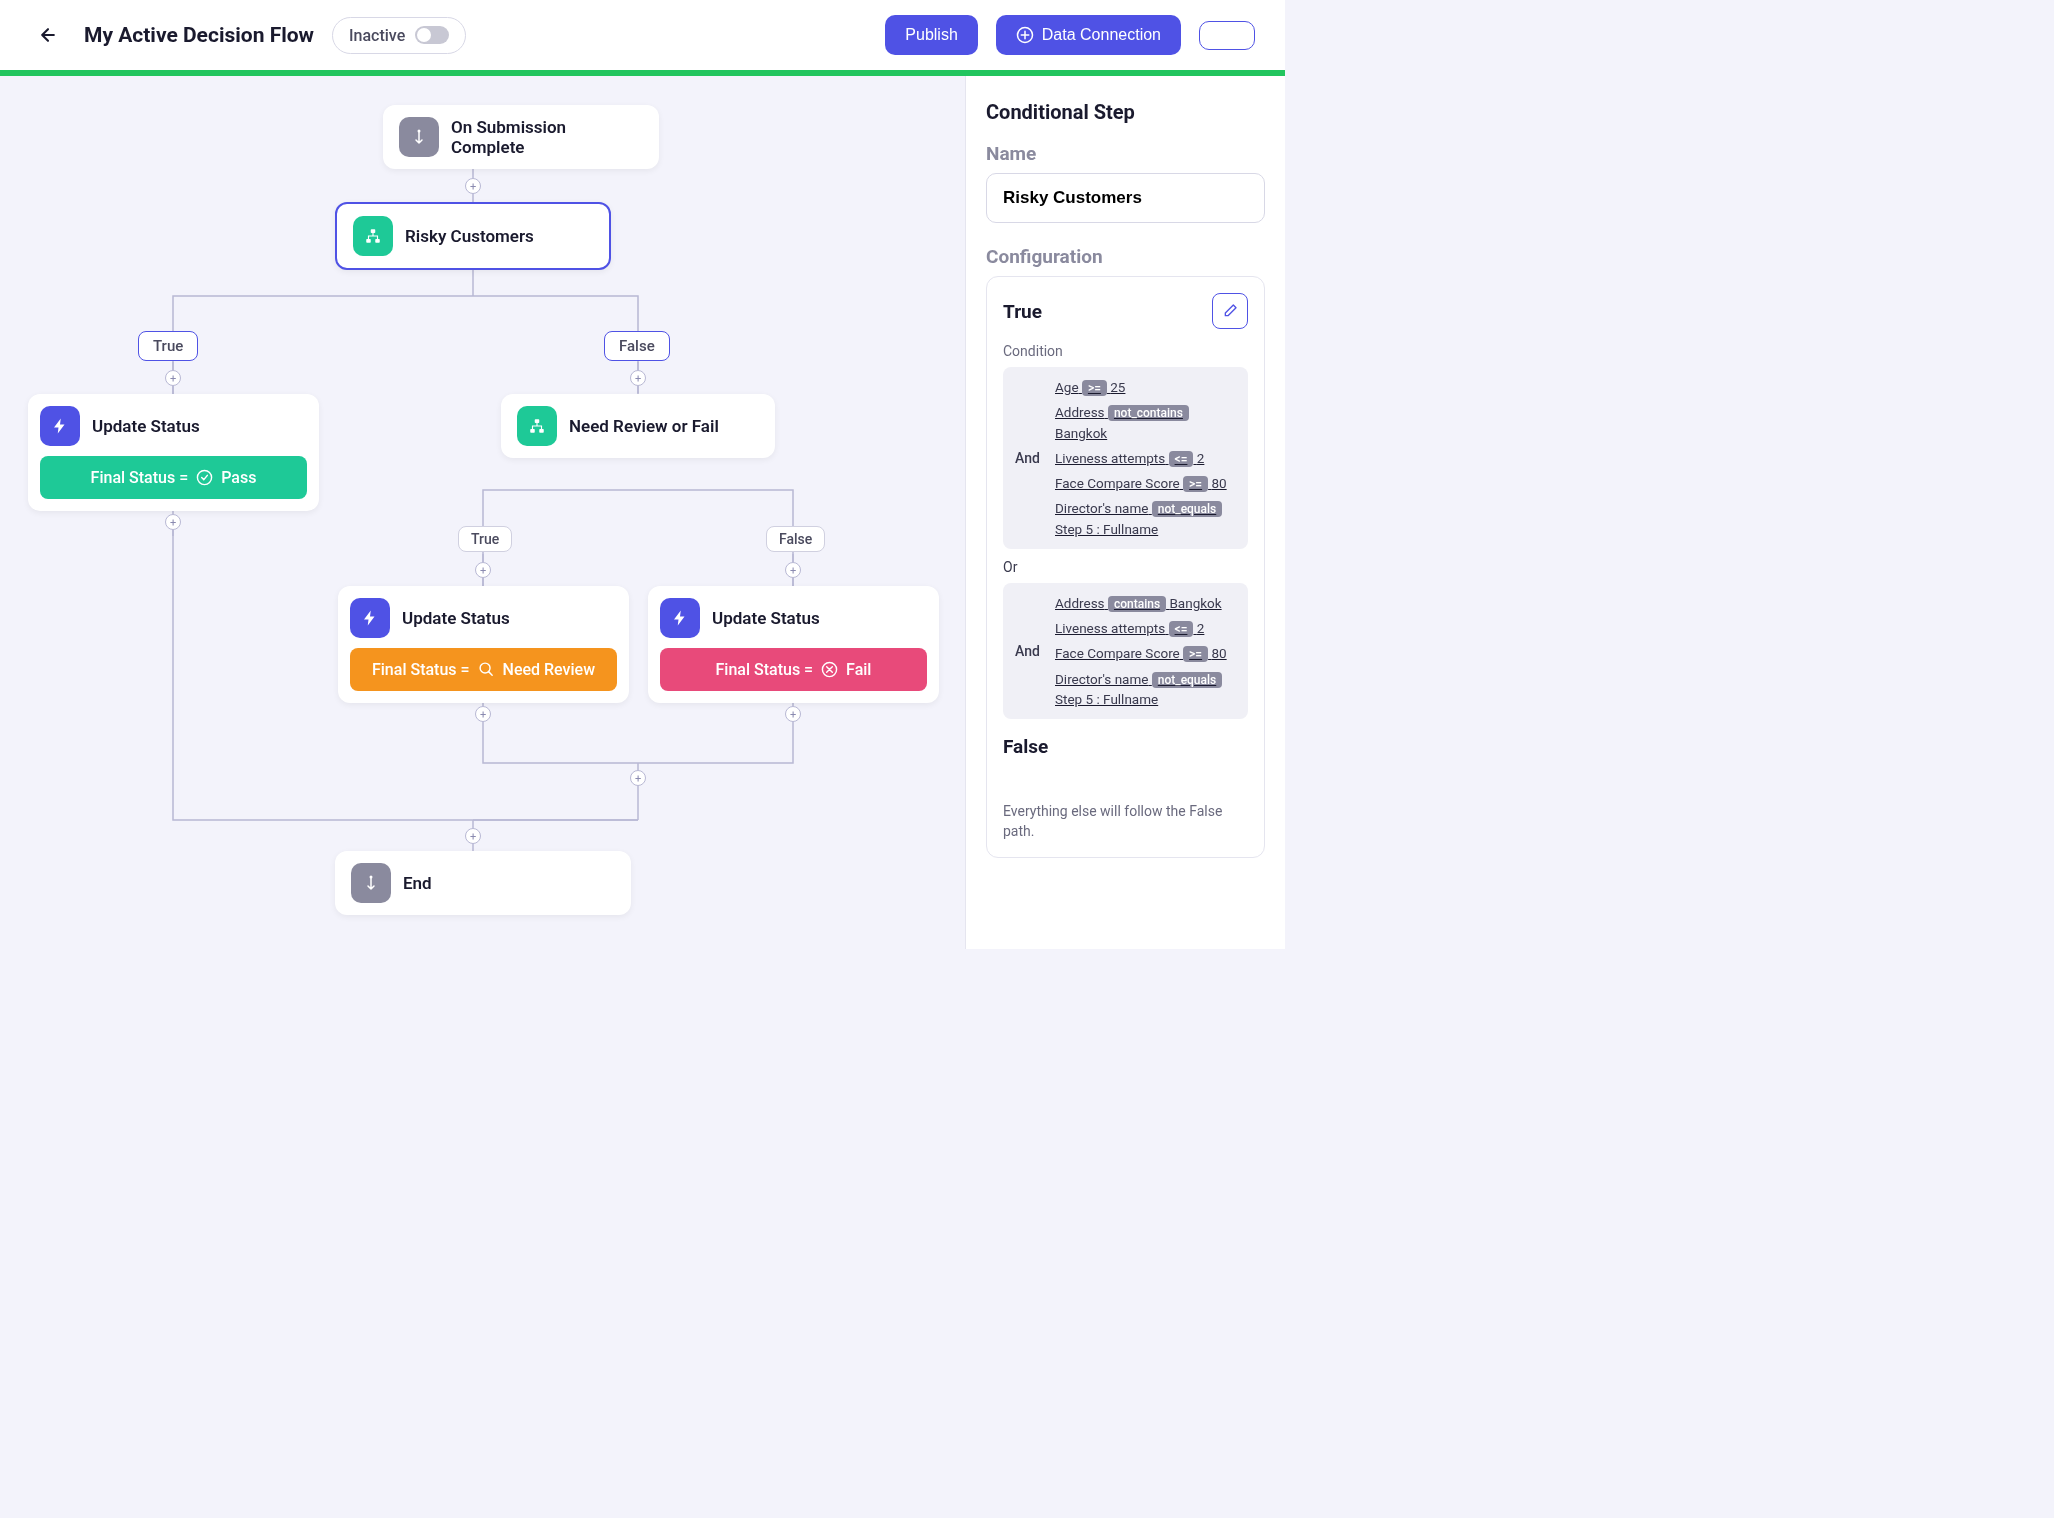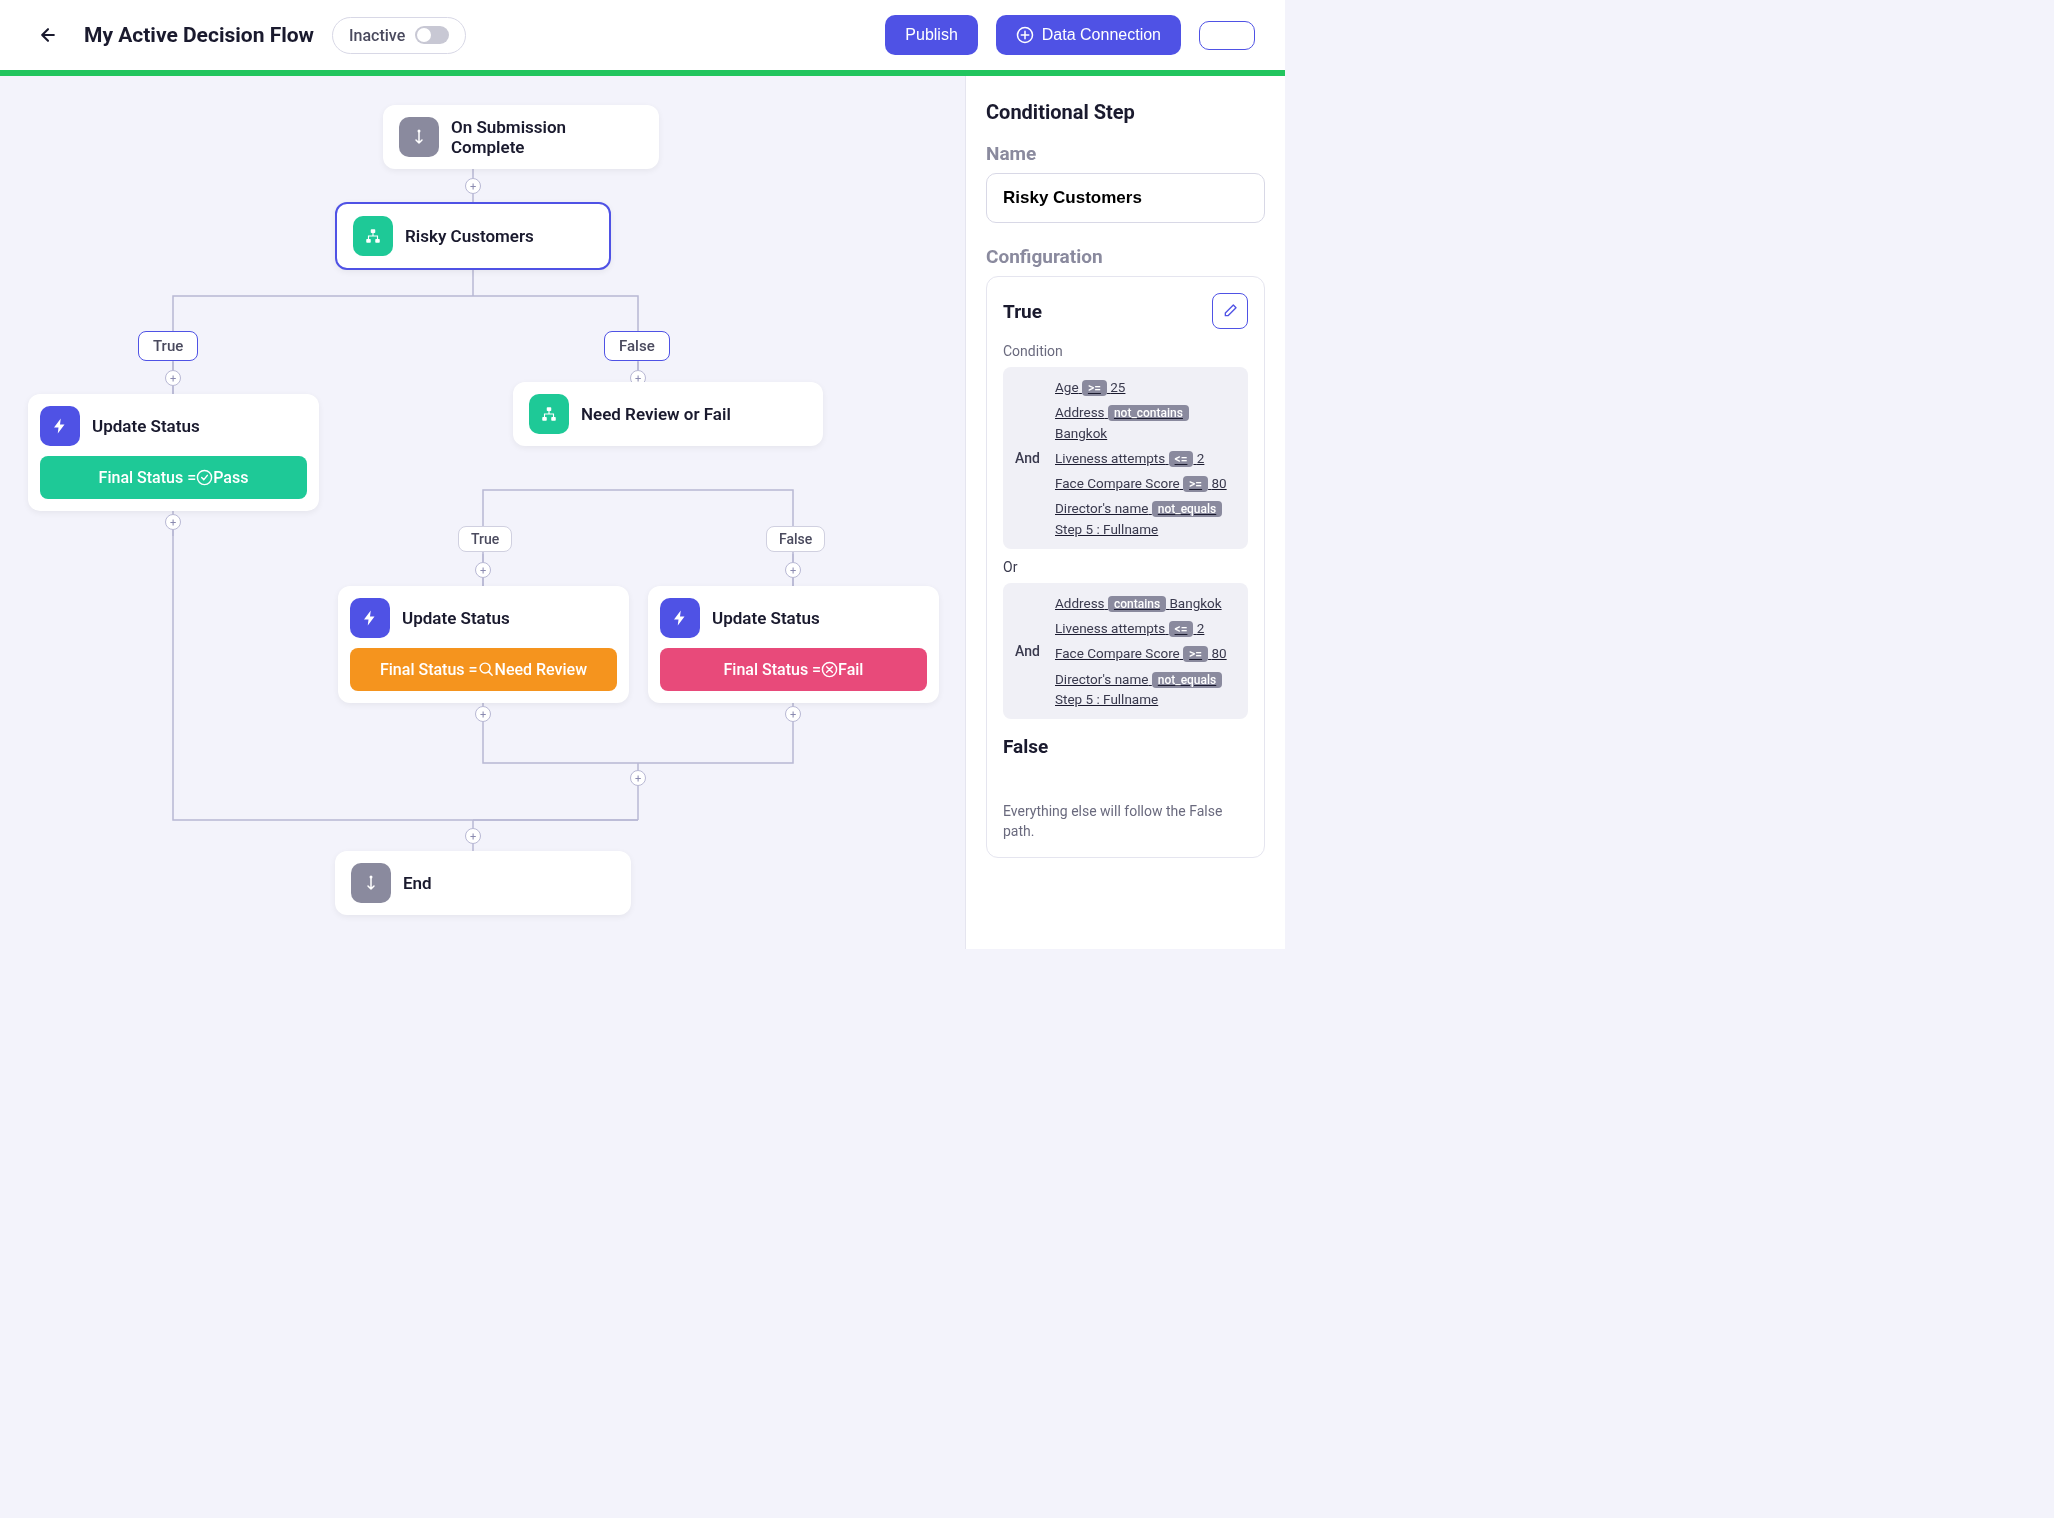--- a/index.html
+++ b/index.html
@@ -28,21 +28,21 @@
 .node { position: absolute; background: #fff; border-radius: 12px; box-shadow: 0 2px 6px rgba(0,0,0,0.06); padding: 12px 16px; display: flex; align-items: center; gap: 12px; }
 .node.selected { border: 2px solid #4f52e5; }
 .node-icon { width: 40px; height: 40px; border-radius: 10px; display: flex; align-items: center; justify-content: center; flex-shrink: 0; }
 .node-title { font-size: 17px; font-weight: 600; }
 .icon-gray { background: #8a8a9e; }
 .icon-teal { background: #1ec997; }
 .icon-blue { background: #4f52e5; }
 
 .status-card { position: absolute; background: #fff; border-radius: 12px; box-shadow: 0 2px 6px rgba(0,0,0,0.06); padding: 12px; }
 .status-card .node-row { display: flex; align-items: center; gap: 12px; margin-bottom: 10px; }
-.status-bar { border-radius: 8px; padding: 12px; text-align: center; color: #fff; font-size: 16px; font-weight: 500; display: flex; align-items: center; justify-content: center; gap: 0; }
+.status-bar { border-radius: 8px; padding: 12px; text-align: center; color: #fff; font-size: 16px; font-weight: 500; display: flex; align-items: center; justify-content: center; gap: 8px; }
 .status-pass { background: #1ec997; }
 .status-review { background: #f5941e; }
 .status-fail { background: #e84a7a; }
 
 .branch-label { position: absolute; background: #fff; border: 1.5px solid #4f52e5; border-radius: 8px; padding: 5px 14px; font-size: 15px; font-weight: 500; color: #4a4a5e; }
 .branch-label.small { border: 1px solid #d0d0e0; padding: 4px 12px; font-size: 14px; }
 
 .add-btn { position: absolute; width: 16px; height: 16px; border: 1.5px solid #b8b8d4; border-radius: 50%; background: #fff; display: flex; align-items: center; justify-content: center; font-size: 11px; color: #8a8ab0; cursor: pointer; }
 
 
@@ -160,21 +160,21 @@
         <span>Final Status = </span>
         <svg width="17" height="17" viewBox="0 0 24 24">
             <circle cx="12" cy="12" r="10" stroke="#fff" stroke-width="2" fill="none"></circle>
             <path d="M8 12l3 3 5-6" stroke="#fff" stroke-width="2" fill="none" stroke-linecap="round"></path>
           </svg>
         <span>Pass</span>
       </div>
     </div>
     <div class="add-btn" style="left:165px; top:438px;">+</div>
 
-    <div class="node" style="left:501px; top:306px; width:310px;margin-left:12px;">
+    <div class="node" style="left:501px; top:318px; width:274px;">
       <div class="node-icon icon-teal">
         <svg width="18" height="18" viewBox="0 0 24 24">
             <rect x="9" y="3" width="6" height="5" rx="1" fill="#fff"></rect>
             <rect x="3" y="16" width="6" height="5" rx="1" fill="#fff"></rect>
             <rect x="15" y="16" width="6" height="5" rx="1" fill="#fff"></rect>
             <path d="M12 8v4M12 12H6v4M12 12h6v4" stroke="#fff" stroke-width="1.5" fill="none"></path>
           </svg>
       </div>
       <div class="node-title">Need Review or Fail</div>
     </div>

